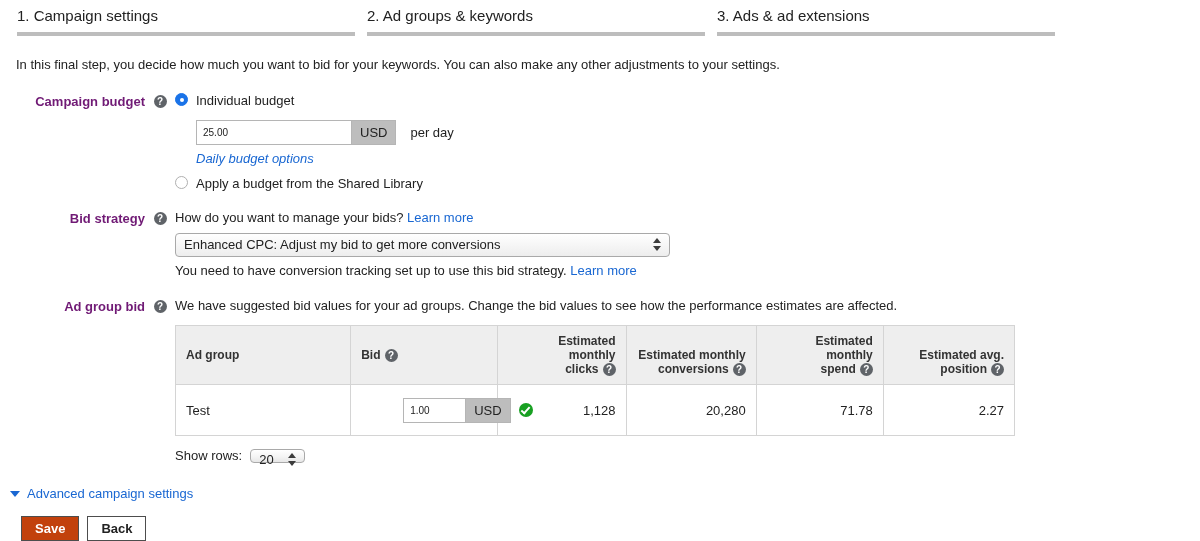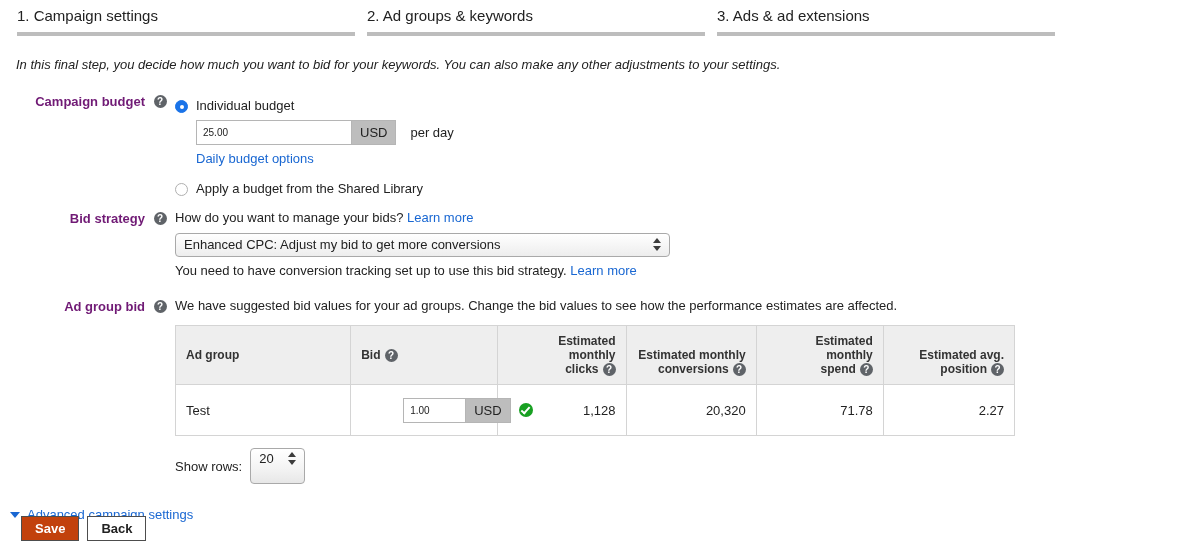--- a/index.html
+++ b/index.html
@@ -47,21 +47,20 @@
   .step-1 .step-rule { width: 338px; }
   .step-2 .step-rule { width: 338px; }
   .step-3 .step-rule { width: 338px; }
   .step-4 .step-rule { width: 183px; background: #00887a; }
 
   
   .intro {
     margin: 21px 12px 0 16px;
     font-size: 13px;
     color: #222222;
-    font-style: italic;
   }
 
   
   .form {
     margin-top: 21px;
   }
   .row {
     display: flex;
     align-items: flex-start;
   }
@@ -99,21 +98,21 @@
     font-weight: bold;
     font-family: "Liberation Sans", sans-serif;
     vertical-align: middle;
     cursor: pointer;
     user-select: none;
   }
 
   
   .radio-line {
     display: flex;
-    align-items: flex-end;
+    align-items: flex-start;
     height: 20px;
   }
   .radio {
     width: 13px;
     height: 13px;
     border-radius: 50%;
     box-sizing: border-box;
     margin-right: 8px;
     flex: none;
     position: relative;
@@ -179,20 +178,21 @@
   }
   .link {
     color: #1967d2;
     text-decoration: none;
     font-size: 13px;
     cursor: pointer;
   }
   .daily-link-wrap {
     margin-top: 6px;
     margin-left: 21px;
+    font-style: italic;
   }
   .shared-radio-line {
     margin-top: 10px;
   }
 
   
   .bid-q { font-size: 13px; color: #222222; }
   .select-wrap {
     margin-top: 8px;
     position: relative;
@@ -310,21 +310,21 @@
   .show-rows {
     display: flex;
     align-items: center;
     margin-top: 12px;
   }
   .show-rows-label { font-size: 13px; color: #222222; margin-right: 8px; }
   .rows-select {
     position: relative;
     box-sizing: border-box;
     width: 55px;
-    height: 36px;
+    height: 14px;
     border: 1px solid #a9a9a9;
     border-radius: 4px;
     background: linear-gradient(to bottom, #ffffff 0%, #f4f4f4 55%, #e7e7e7 100%);
     font-size: 13px;
     line-height: 19px;
     color: #222222;
     padding-left: 8px;
     cursor: pointer;
   }
   .rows-select .select-arrows { right: 7px; top: 1px; }
@@ -501,21 +501,21 @@
           <tr>
             <td>Test</td>
             <td class="bid-cell">
               <div class="bid-cell-inner">
                 <input class="txt-input bid-input" type="text" value="1.00" style="">
                 <span class="unit-suffix">USD</span>
                 <span class="check-icon"></span>
               </div>
             </td>
             <td class="td-right">1,128</td>
-            <td class="td-right">20,320</td>
+            <td class="td-right">20,280</td>
             <td class="td-right">71.78</td>
             <td class="td-right">2.27</td>
           </tr>
         </tbody>
       </table>
 
       <div class="show-rows">
         <span class="show-rows-label">Show rows:</span>
         <div class="rows-select">20
           <span class="select-arrows">

